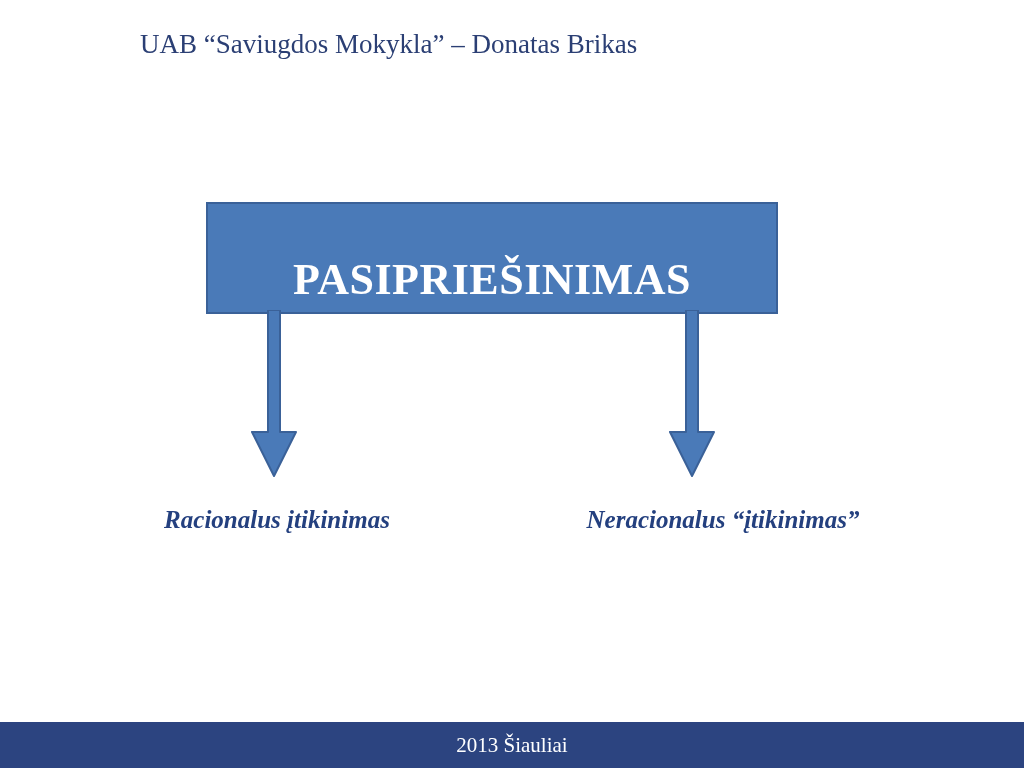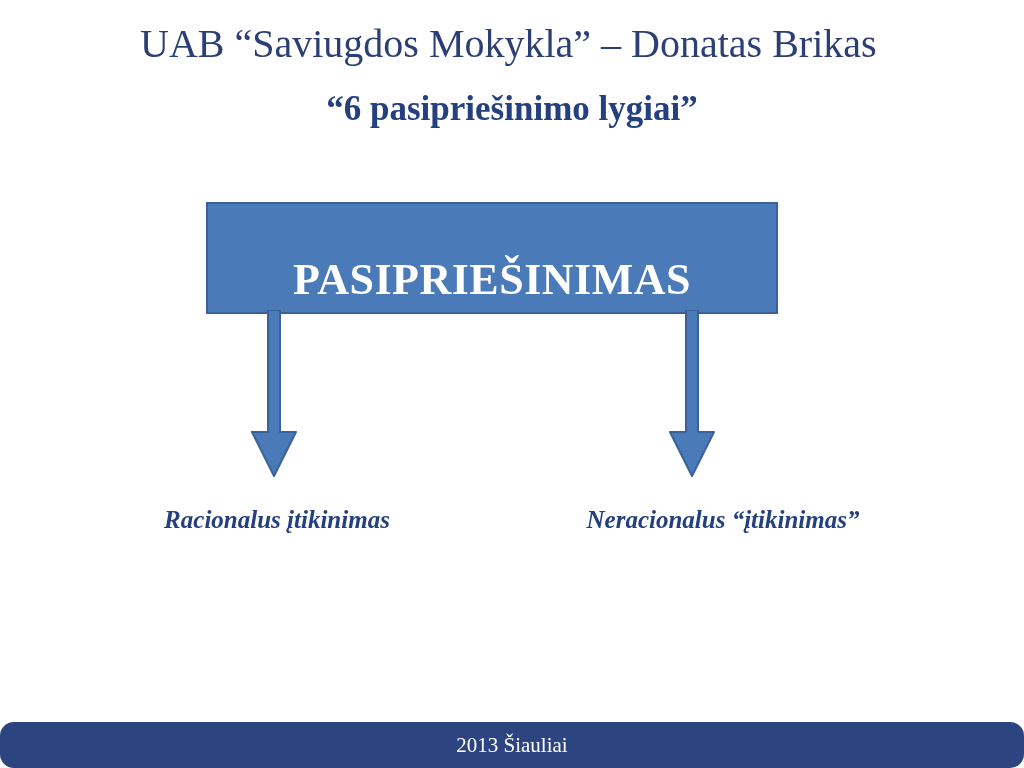--- a/index.html
+++ b/index.html
@@ -32,21 +32,21 @@
     height: 128px;
   }
 
   
   #header-title {
     position: absolute;
     left: 140px;
     top: 25px;
     width: 790px;
     text-align: left;
-    font-size: 40px;
+    font-size: 27px;
     line-height: 38px;
     color: #2b3f74;
     letter-spacing: 0px;
     white-space: nowrap;
   }
 
   #header-subtitle {
     position: absolute;
     left: 0px;
     top: 87px;
@@ -119,38 +119,36 @@
   #footer-bar {
     position: absolute;
     left: 0;
     top: 722px;
     width: 1024px;
     height: 46px;
     background: #2c4480;
     display: flex;
     align-items: center;
     justify-content: center;
-    border-radius: 14px;
   }
   #footer-text {
     color: #ffffff;
     font-size: 21px;
     line-height: 26px;
     white-space: nowrap;
   }
 </style>
 </head>
 <body>
 
 <div id="slide">
 
 
   <div id="header-title">UAB  “Saviugdos Mokykla” – Donatas Brikas</div>
 
-  <div id="header-subtitle">“6 pasipriešinimo lygiai”</div>
 
   <div id="main-box">
     <span id="main-box-label">PASIPRIEŠINIMAS</span>
   </div>
 
   <div class="arrow" id="arrow-left">
     <svg viewBox="0 0 52 170" width="52" height="170" aria-hidden="true">
       <path d="M20 0 L32 0 L32 122 L48 122 L26 166 L4 122 L20 122 Z" fill="#4a7ab8" stroke="#3a6198" stroke-width="2" stroke-linejoin="round"></path>
     </svg>
   </div>

